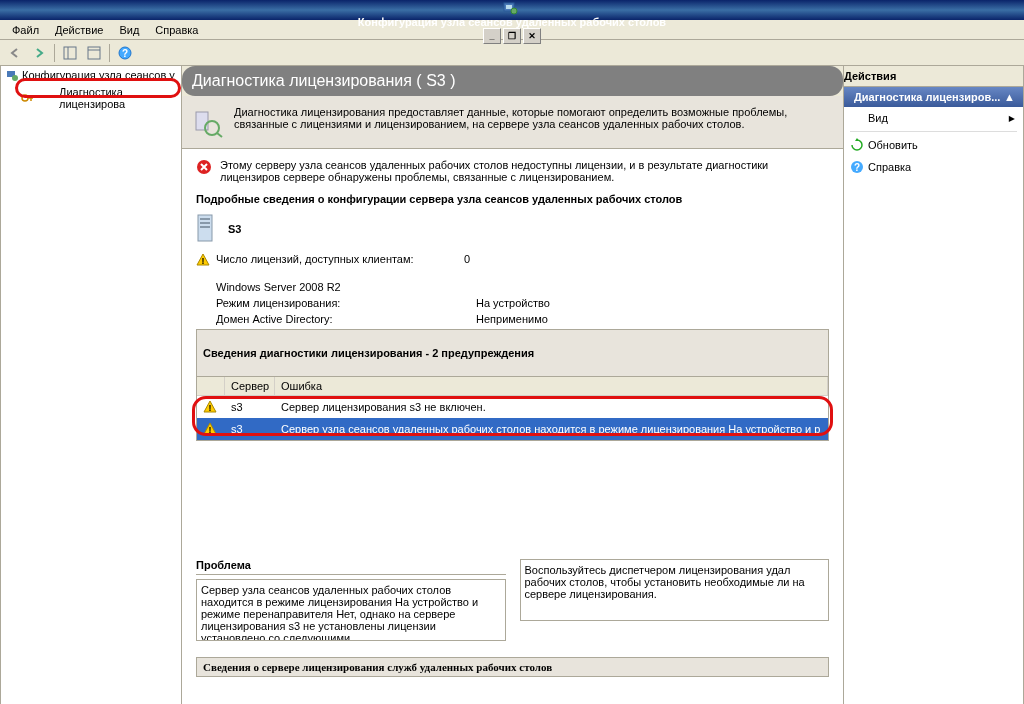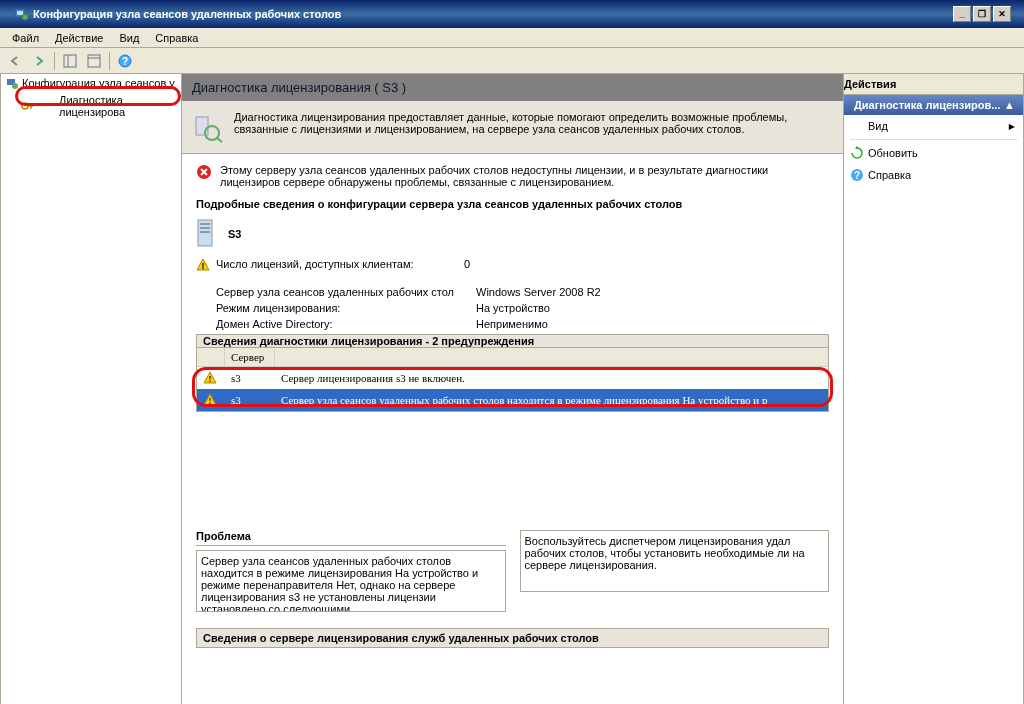--- a/index.html
+++ b/index.html
@@ -1,19 +1,19 @@
 <!DOCTYPE html>
 <html><head>
 <meta charset="utf-8">
 <style>
 * { box-sizing: border-box; margin: 0; padding: 0; }
 body { font-family: Tahoma, "Segoe UI", sans-serif; font-size: 11px; background: #ece9d8; overflow: hidden; width: 1024px; height: 704px; }
 
 
-.titlebar { background: linear-gradient(to bottom, #0a246a, #3a6ea5 50%, #0a246a); height: 28px; display: flex; align-items: center; color: white; font-weight: bold; padding: 0 13px; }
+.titlebar { background: linear-gradient(to bottom, #0a246a, #3a6ea5 50%, #0a246a); height: 20px; display: flex; align-items: center; color: white; font-weight: bold; padding: 0 13px; flex-direction: column; }
 .titlebar-icon { width: 16px; height: 16px; margin-right: 4px; display: inline-flex; align-items: center; justify-content: center; }
 .titlebar-text { flex: 1; font-size: 11px; }
 .titlebar-buttons { display: flex; gap: 2px; }
 .titlebar-btn { width: 18px; height: 16px; background: #d4d0c8; border: 1px solid #808080; border-top-color: #fff; border-left-color: #fff; display: flex; align-items: center; justify-content: center; font-size: 9px; color: black; cursor: pointer; font-family: Arial; }
 
 
 .menubar { height: 20px; background: #ece9d8; border-bottom: 1px solid #aca899; display: flex; align-items: center; padding: 0 4px; }
 .menu-item { padding: 2px 8px; cursor: pointer; }
 
 
@@ -24,55 +24,55 @@
 
 .main-layout { display: flex; height: 694px; position: relative; }
 .tree-panel { width: 182px; background: white; border: 1px solid #aca899; border-top: none; overflow: hidden; }
 .tree-item { padding: 2px 4px; display: flex; align-items: center; gap: 3px; cursor: pointer; }
 .tree-icon { width: 14px; height: 14px; display: inline-flex; align-items: center; }
 .tree-child { margin-left: 16px; gap: 24px; }
 .red-circle { border: 3px solid #e01010; border-radius: 14px; position: absolute; pointer-events: none; z-index: 10; }
 
 
 .content-panel { flex: 1; background: #ece9d8; border: 1px solid #aca899; border-top: none; border-left: none; overflow: hidden; display: flex; flex-direction: column; }
-.content-header { background: #808080; color: #0f172a; padding: 6px 10px; font-size: 13px; }
+.content-header { background: #808080; color: #ffffff; padding: 6px 10px; font-size: 16px; border-radius: 13px; }
 .content-subheader { background: #e8e4dc; padding: 10px; display: flex; gap: 10px; border-bottom: 1px solid #aca899; }
 .info-icon { width: 32px; height: 32px; flex-shrink: 0; }
 .content-body { background: white; flex: 1; overflow-y: auto; padding: 10px 14px; }
 .content-body::-webkit-scrollbar { width: 17px; }
 .content-body::-webkit-scrollbar-track { background: #ece9d8; border-left: 1px solid #d4d0c8; }
 .content-body::-webkit-scrollbar-thumb { background: #c8c4b8; border: 1px solid #aca899; }
 .error-row { display: flex; align-items: flex-start; gap: 8px; margin-bottom: 10px; }
 .error-icon { width: 16px; height: 16px; flex-shrink: 0; }
 .section-title { font-weight: bold; margin: 10px 0 8px; }
 .server-row { display: flex; align-items: center; gap: 10px; margin: 8px 0; }
 .server-icon { width: 22px; height: 32px; }
 .kv-row { display: flex; margin: 4px 0 4px 28px; }
 .kv-label { width: 260px; }
 .kv-value { }
 .warn-icon-inline { width: 14px; height: 14px; display: inline-block; vertical-align: middle; margin-right: 6px; }
-.diag-section-header { background: #e8e4dc; border: 1px solid #aca899; padding: 0 6px; font-weight: bold; margin-top: 2px; }
-.diag-table { border: 1px solid #aca899; border-top: none; font-family: Liberation Serif, serif; }
+.diag-section-header { background: #e8e4dc; border: 1px solid #aca899; padding: 17px 6px; font-weight: bold; margin-top: 2px; }
+.diag-table { border: 1px solid #aca899; border-top: none; }
 .diag-thead { display: flex; background: #ece9d8; border-bottom: 1px solid #d4d0c8; }
 .diag-th { padding: 3px 6px; border-right: 1px solid #d4d0c8; font-weight: normal; }
 .diag-th.col1 { width: 28px; }
 .diag-th.col2 { width: 50px; }
 .diag-th.col3 { flex: 1; }
 .diag-row { display: flex; padding: 2px 0; align-items: center; }
 .diag-row.selected { background: #316ac5; color: white; }
 .diag-cell { padding: 2px 6px; }
 .diag-cell.col1 { width: 28px; display: flex; align-items: center; }
 .diag-cell.col2 { width: 50px; }
 .diag-cell.col3 { flex: 1; white-space: nowrap; overflow: hidden; }
 .diag-container { position: relative; padding-bottom: 90px; }
 .two-col { display: flex; gap: 14px; margin-top: 28px; }
 .col-box { flex: 1; }
 .col-header { font-weight: bold; border-bottom: 1px solid #aca899; padding-bottom: 3px; margin-bottom: 4px; }
 .col-textarea { width: 100%; height: 62px; border: 1px solid #aca899; padding: 4px; font-family: inherit; font-size: 11px; background: white; overflow-y: scroll; resize: none; }
-.bottom-section-header { background: #e8e4dc; border: 1px solid #aca899; padding: 3px 6px; font-weight: bold; margin-top: 14px; }
+.bottom-section-header { background: #e8e4dc; border: 1px solid #aca899; padding: 3px 6px; font-weight: bold; margin-top: 14px; font-family: Liberation Serif, serif; }
 .bottom-text { padding: 8px 4px; }
 
 
 .actions-panel { width: 180px; background: white; border: 1px solid #aca899; border-top: none; border-left: none; }
 .actions-header { background: #ece9d8; border-bottom: 1px solid #aca899; padding: 4px 0; font-weight: bold; }
 .actions-subheader { background: linear-gradient(to bottom, #6787c4, #3a5a9a); color: white; padding: 4px 8px 4px 10px; display: flex; justify-content: space-between; align-items: center; font-weight: bold; }
 .action-item { padding: 5px 8px 5px 24px; cursor: pointer; display: flex; align-items: center; gap: 6px; position: relative; }
 .action-icon { width: 14px; height: 14px; position: absolute; left: 6px; }
 .action-arrow { margin-left: auto; font-size: 8px; }
 
@@ -214,38 +214,38 @@
           <svg width="14" height="14">
               <path d="M7 1 L13 12 L1 12 Z" fill="#fc0" stroke="#a80"></path>
               <text x="7" y="11" text-anchor="middle" font-size="9" font-weight="bold">!</text>
             </svg>
         </span>
         <span class="kv-label" style="width:248px;">Число лицензий, доступных клиентам:</span>
         <span class="kv-value">0</span>
       </div>
       <div style="height:6px;"></div>
       <div class="kv-row" style="margin-left:20px;">
-        <span class="kv-label">Сервер узла сеансов удаленных рабочих стол</span>
         <span class="kv-value">Windows Server 2008 R2</span>
       </div>
       <div class="kv-row" style="margin-left:20px;">
         <span class="kv-label">Режим лицензирования:</span>
         <span class="kv-value">На устройство</span>
       </div>
       <div class="kv-row" style="margin-left:20px;">
         <span class="kv-label">Домен Active Directory:</span>
         <span class="kv-value">Неприменимо</span>
       </div>
 
       <div class="diag-section-header">Сведения диагностики лицензирования - 2 предупреждения</div>
       <div class="diag-container" style="position:relative;">
         <div class="diag-table">
           <div class="diag-thead">
             <div class="diag-th col1"></div>
             <div class="diag-th col2">Сервер</div>
+            <div class="diag-th col3">Ошибка</div>
           </div>
           <div class="diag-row">
             <div class="diag-cell col1">
                 <svg width="14" height="14">
                   <path d="M7 1 L13 12 L1 12 Z" fill="#fc0" stroke="#a80"></path>
                   <text x="7" y="11" text-anchor="middle" font-size="9" font-weight="bold">!</text>
                 </svg>
               </div>
             <div class="diag-cell col2">s3</div>
             <div class="diag-cell col3">Сервер лицензирования s3 не включен.</div>

